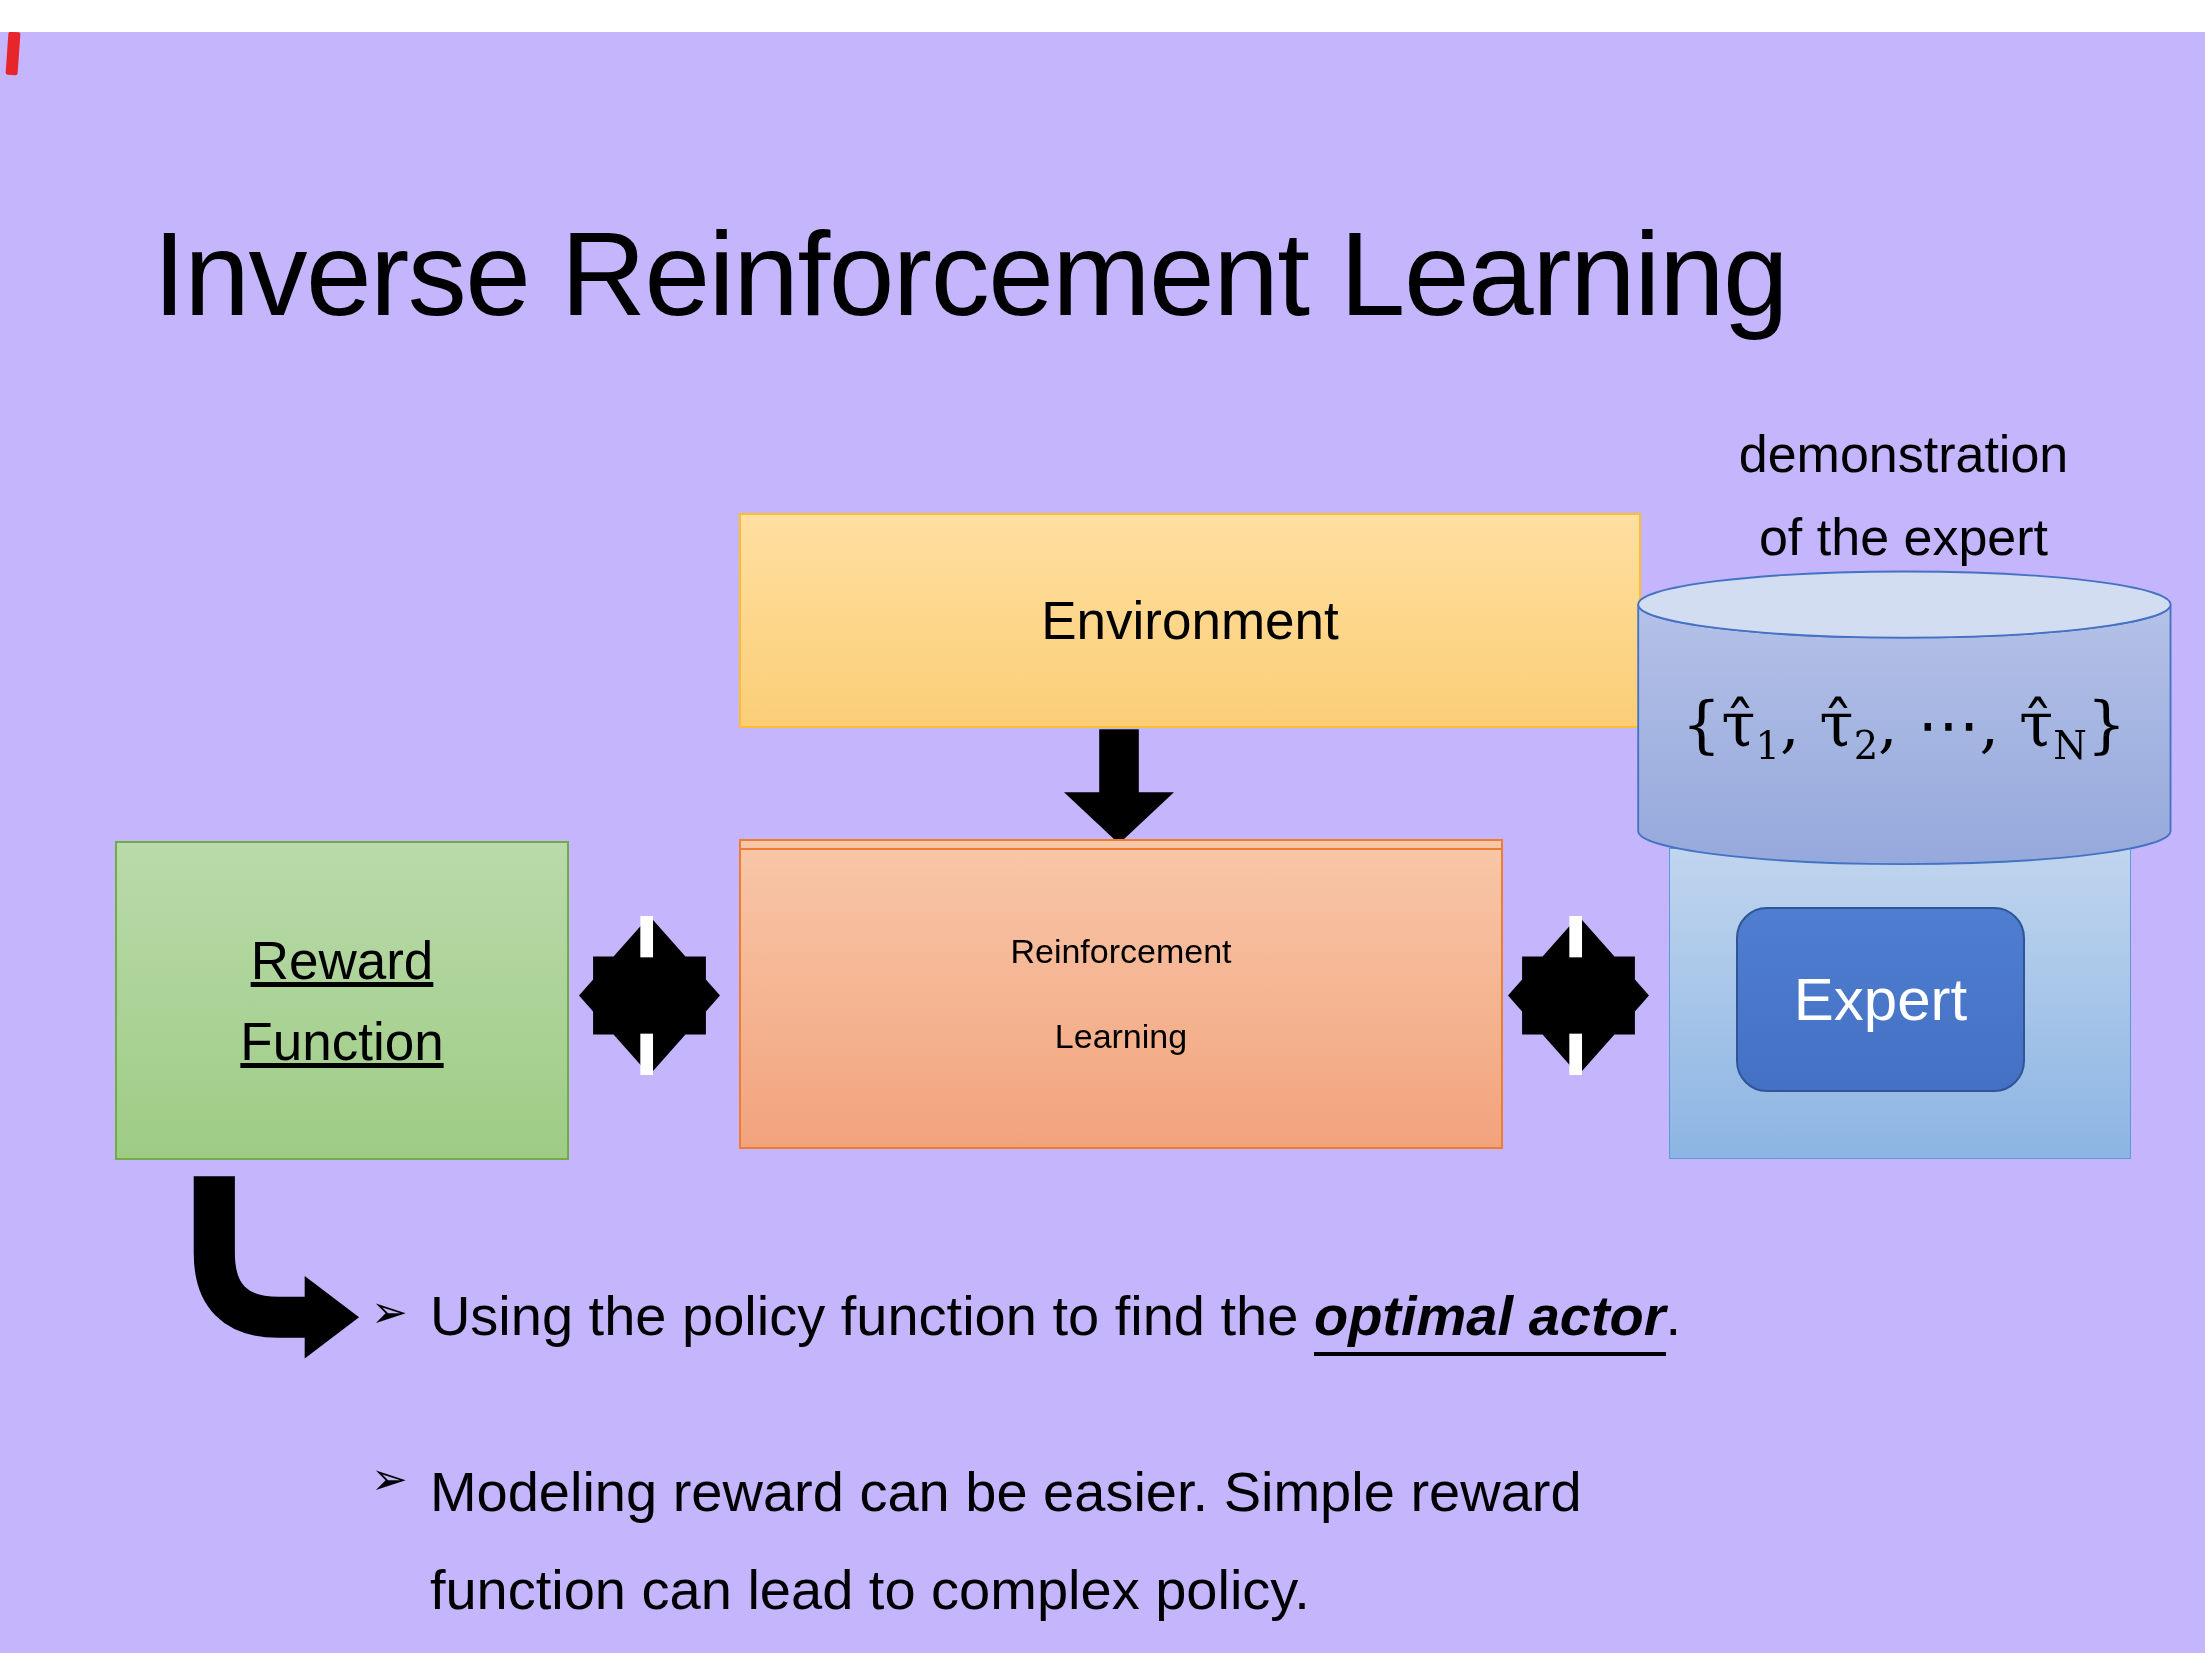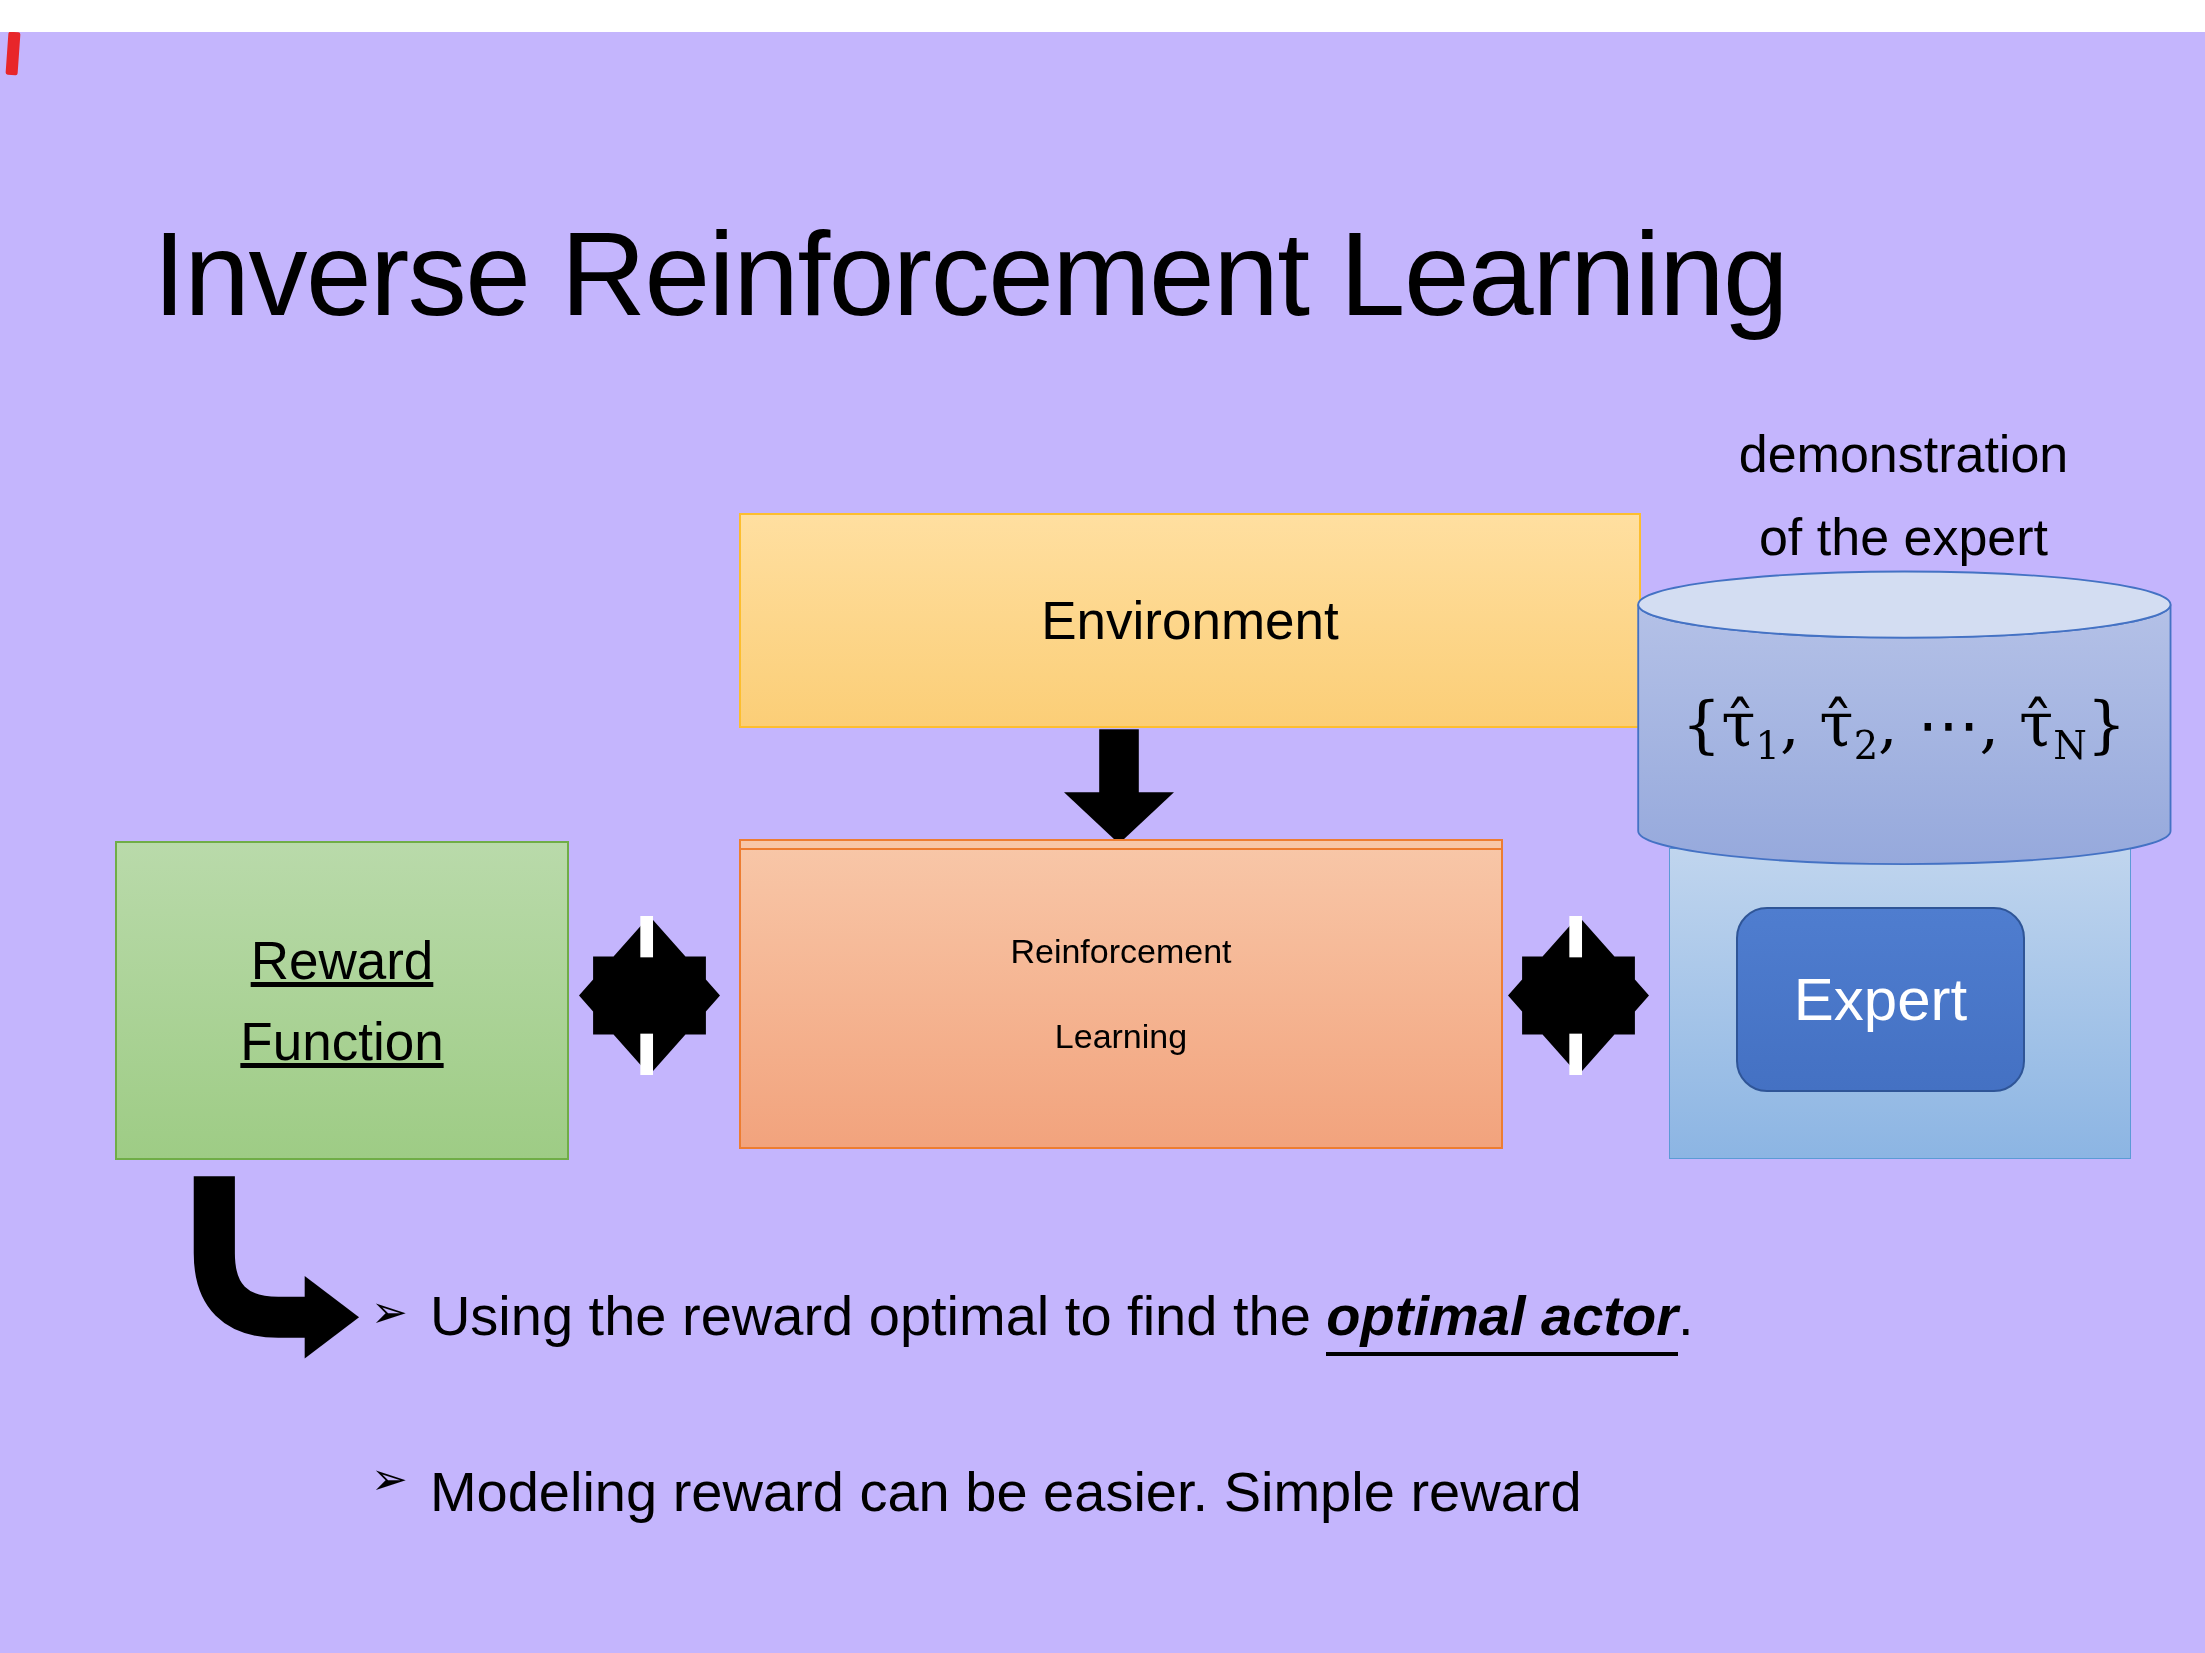--- a/index.html
+++ b/index.html
@@ -172,24 +172,25 @@
   </div>
 
   <svg class="abs elbow-svg" width="169" height="184" viewBox="0 0 230 250">
     <path d="M29,0 L29,105 Q29,192 116,192 L156,192" fill="none" stroke="#000" stroke-width="56"></path>
     <polygon points="152,136 152,248 226,192" fill="#000"></polygon>
   </svg>
 
   <div class="abs bullets">
     <div class="bullet-row">
       <span class="bullet-marker">➢</span>
-      <span class="bullet-text"><span>Using the reward optimal to find the </span><span class="hl">optimal actor</span><span>.</span></span>
+      <span class="bullet-text"><span>Using the policy function to find the </span><span class="hl">optimal actor</span><span>.</span></span>
     </div>
     <div class="bullet-row second">
       <span class="bullet-marker">➢</span>
       <span class="bullet-text">
         <span class="block">Modeling reward can be easier. Simple reward</span>
+        <span class="block">function can lead to complex policy.</span>
       </span>
     </div>
   </div>
 
 </div>
 
 
 </body></html>

